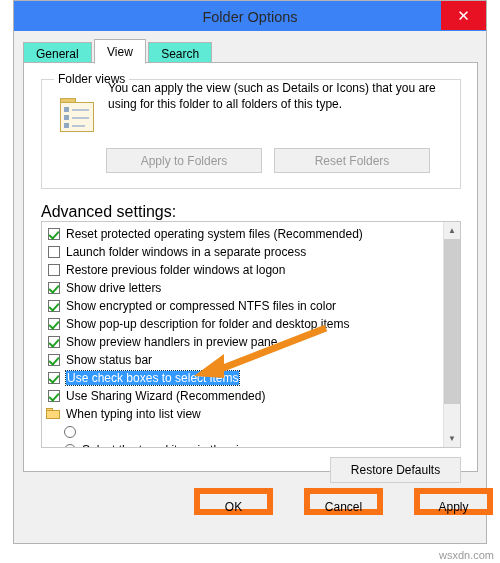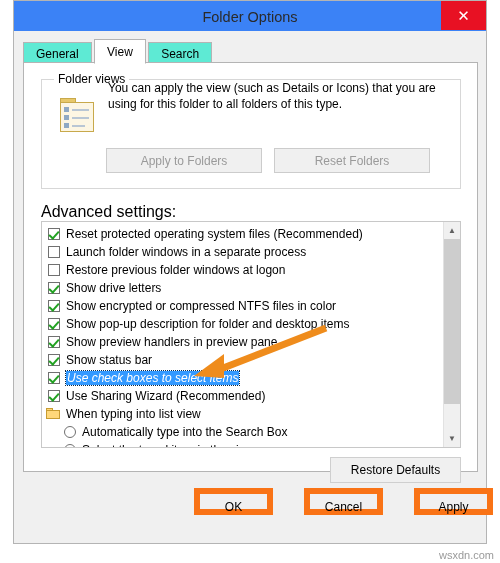--- a/index.html
+++ b/index.html
@@ -239,21 +239,20 @@
     height: 8px;
     border: solid #21a121;
     border-width: 0 2px 2px 0;
     transform: rotate(42deg);
   }
   .row.highlight .lbl {
     background: #3399ff;
     color: #ffffff;
     outline: 1px dotted #0a2a4a;
     padding: 0 1px;
-    font-style: italic;
   }
   .row.indent {
     padding-left: 40px;
   }
   .row .radio {
     position: absolute;
     left: 22px;
     top: 3px;
     width: 12px;
     height: 12px;
@@ -467,21 +466,20 @@
         </div>
         <div class="row">
           <span class="foldericon">
             <span class="f2"></span>
               <span class="f1"></span>
           </span>
           <span class="lbl">When typing into list view</span>
         </div>
         <div class="row indent">
           <span class="radio"></span>
-          <span class="lbl">Automatically type into the Search Box</span>
         </div>
         <div class="row indent">
           <span class="radio sel"></span>
           <span class="lbl">Select the typed item in the view</span>
         </div>
 
       </div>
 
       <div class="scrollbar">
         <div class="sb-arrow up">▲</div>

